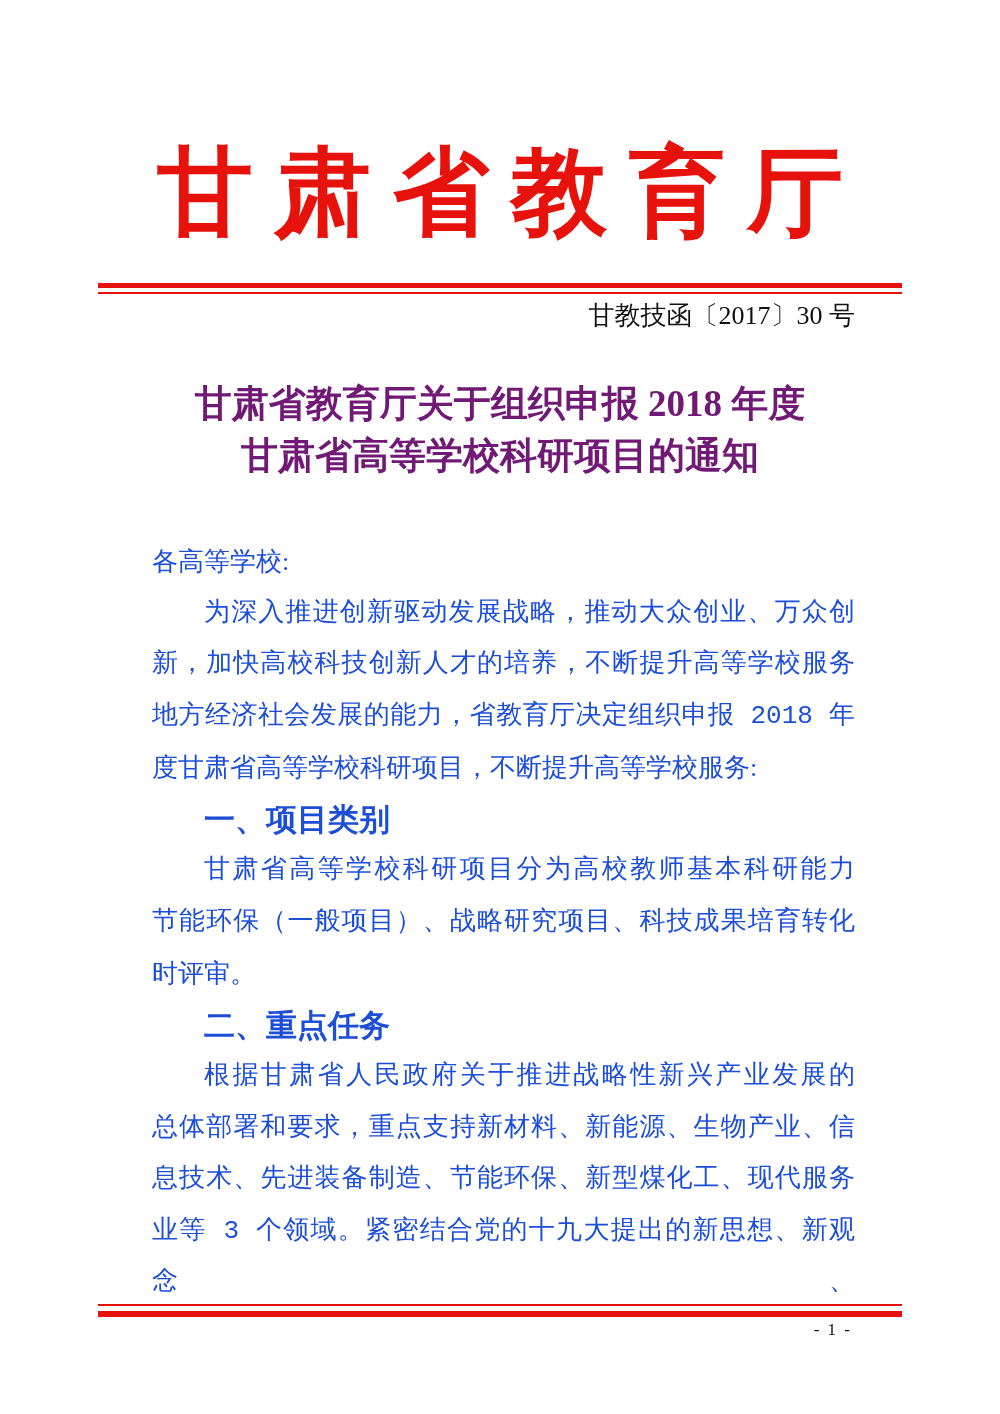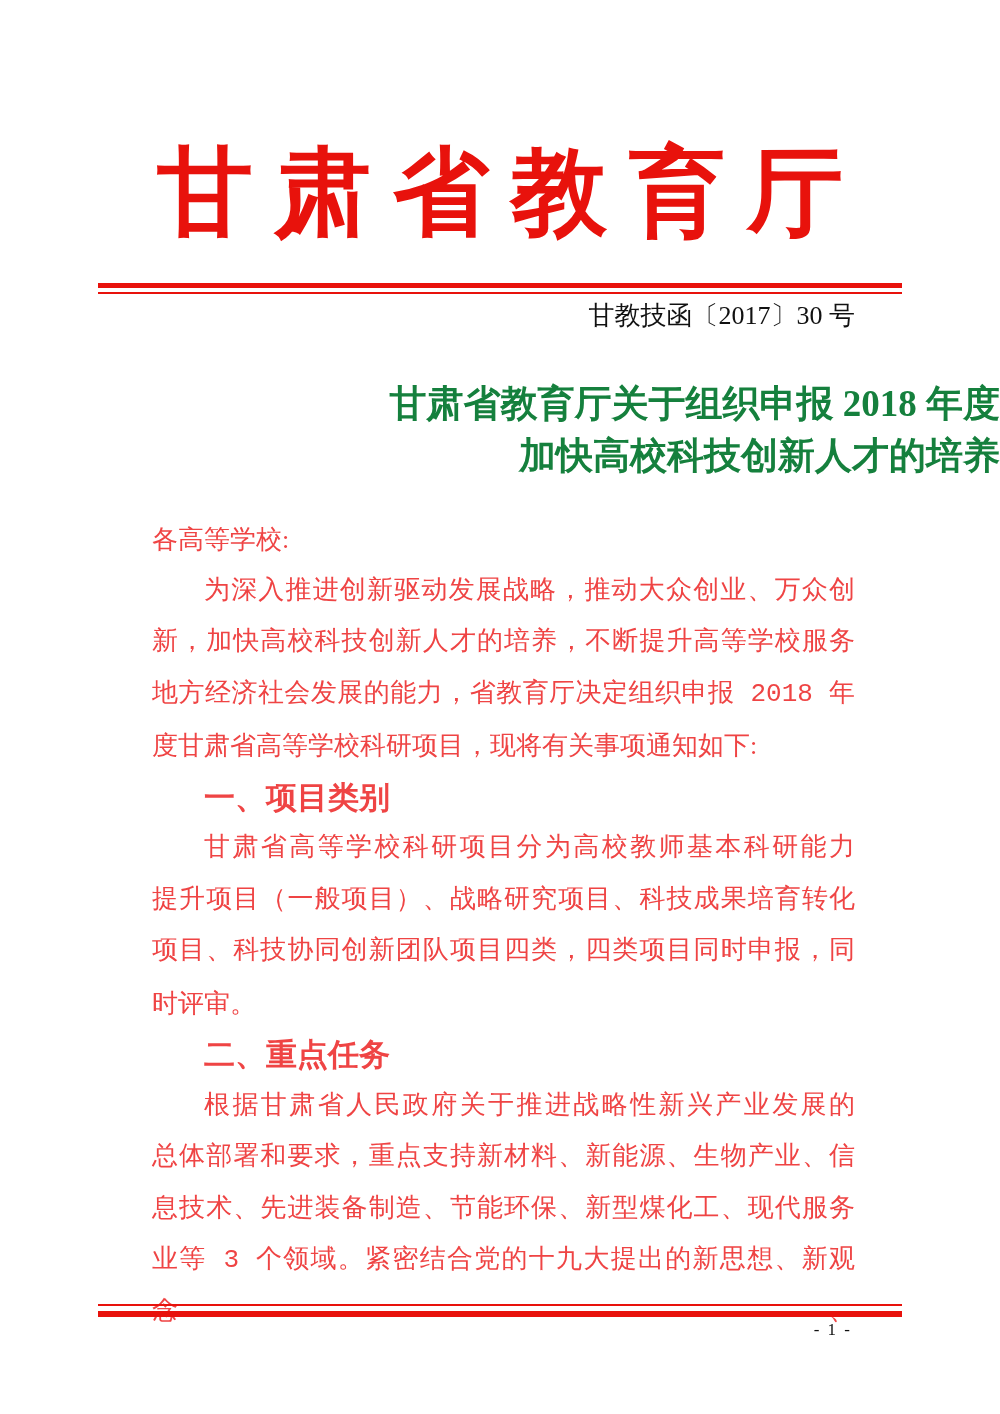--- a/index.html
+++ b/index.html
@@ -44,33 +44,33 @@
     text-align: right;
     font-size: 26px;
     line-height: 32px;
     color: #111;
   }
   .doc-title {
     position: absolute;
     top: 378px;
     left: 0;
     width: 100%;
-    text-align: right;
+    text-align: center;
     font-weight: bold;
     font-size: 37px;
     line-height: 52px;
-    color: #15803d;
+    color: #701a75;
   }
   .body-text {
     position: absolute;
-    top: 514px;
+    top: 536px;
     left: 152px;
     width: 703px;
     font-size: 26px;
-    color: #ef4444;
+    color: #1d4ed8;
   }
   .body-text .line {
     line-height: 51.5px;
     height: 51.5px;
     white-space: nowrap;
   }
   .body-text .line.justify {
     white-space: normal;
     text-align: justify;
     text-align-last: justify;
@@ -109,33 +109,32 @@
 
   <div class="header-rule">
     <div class="thick"></div>
     <div class="thin"></div>
   </div>
 
   <div class="doc-number">甘教技函〔2017〕30 号</div>
 
   <div class="doc-title">
     <div>甘肃省教育厅关于组织申报 2018 年度</div>
-    <div>加快高校科技创新人才的培养</div>
+    <div>甘肃省高等学校科研项目的通知</div>
   </div>
 
   <div class="body-text">
       <div class="line">各高等学校:</div>
       <div class="line indent justify">为深入推进创新驱动发展战略，推动大众创业、万众创</div>
       <div class="line justify">新，加快高校科技创新人才的培养，不断提升高等学校服务</div>
       <div class="line justify">地方经济社会发展的能力，省教育厅决定组织申报 2018 年</div>
-      <div class="line">度甘肃省高等学校科研项目，现将有关事项通知如下:</div>
+      <div class="line">度甘肃省高等学校科研项目，不断提升高等学校服务:</div>
       <div class="line indent heading">一、项目类别</div>
       <div class="line indent justify">甘肃省高等学校科研项目分为高校教师基本科研能力</div>
-      <div class="line justify">提升项目（一般项目）、战略研究项目、科技成果培育转化</div>
-      <div class="line justify">项目、科技协同创新团队项目四类，四类项目同时申报，同</div>
+      <div class="line justify">节能环保（一般项目）、战略研究项目、科技成果培育转化</div>
       <div class="line">时评审。</div>
       <div class="line indent heading">二、重点任务</div>
       <div class="line indent justify">根据甘肃省人民政府关于推进战略性新兴产业发展的</div>
       <div class="line justify">总体部署和要求，重点支持新材料、新能源、生物产业、信</div>
       <div class="line justify">息技术、先进装备制造、节能环保、新型煤化工、现代服务</div>
       <div class="line justify">业等 3 个领域。紧密结合党的十九大提出的新思想、新观念、</div>
     </div>
 
   <div class="footer-rule">
     <div class="thin"></div>

